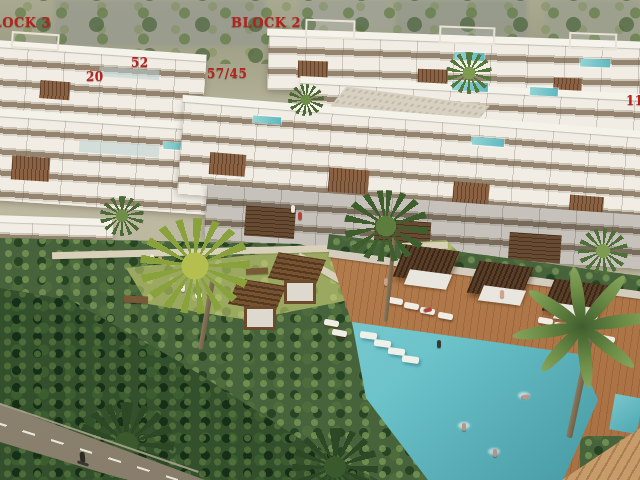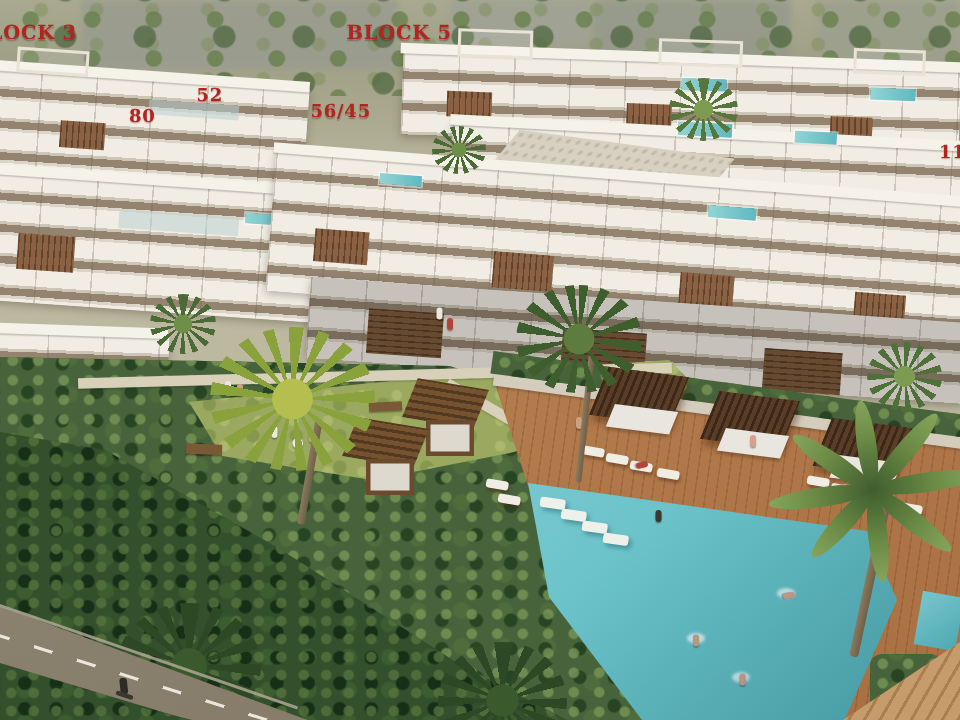--- a/index.html
+++ b/index.html
@@ -272,18 +272,18 @@
   <div class="s road"></div>
   <div class="s curb"></div>
   <div class="s roadline"></div>
   <div class="s vegdark cornerveg"></div>
   <div class="s" style="left:76px;top:452px;width:14px;height:18px">
     <i class="s" style="left:4px;top:0;width:5px;height:11px;border-radius:2px;background:#2c2c24;transform:rotate(-6deg)"></i>
     <i class="s" style="left:1px;top:10px;width:12px;height:3px;border-radius:2px;background:#3a372e;transform:rotate(18deg)"></i>
   </div>
 
   <div class="lbl big" style="left:-19px;top:15px">BLOCK 3</div>
-  <div class="lbl big" style="left:231px;top:15px">BLOCK 5</div>
-  <div class="lbl small" style="left:86px;top:70px">80</div>
+  <div class="lbl big" style="left:231px;top:15px">BLOCK 2</div>
+  <div class="lbl small" style="left:86px;top:70px">20</div>
   <div class="lbl small" style="left:131px;top:56px">52</div>
-  <div class="lbl small" style="left:207px;top:67px">56/45</div>
+  <div class="lbl small" style="left:207px;top:67px">57/45</div>
   <div class="lbl small" style="left:626px;top:94px">11</div>
 </div>
 
 </body></html>

